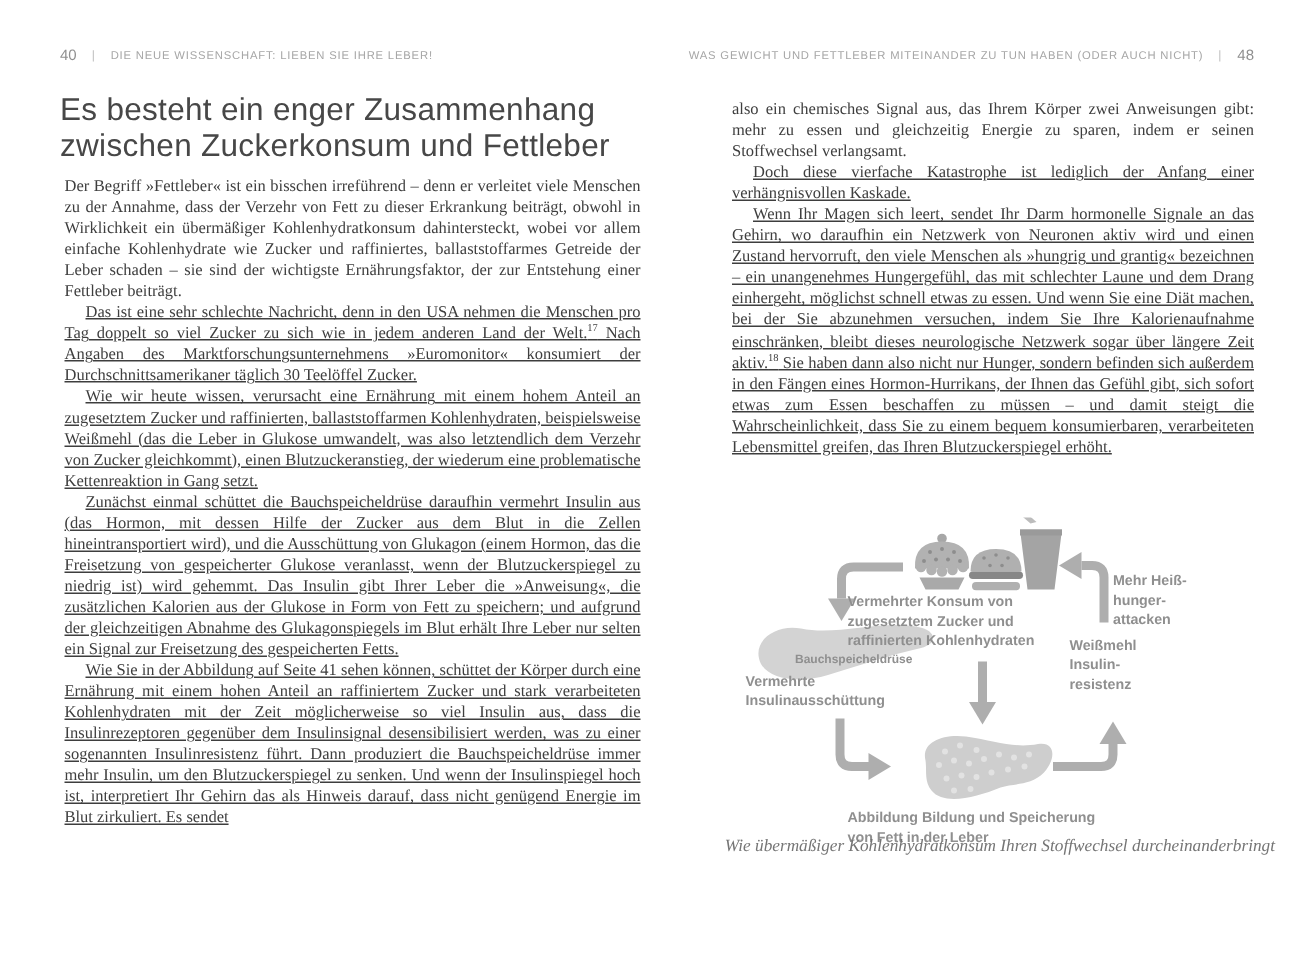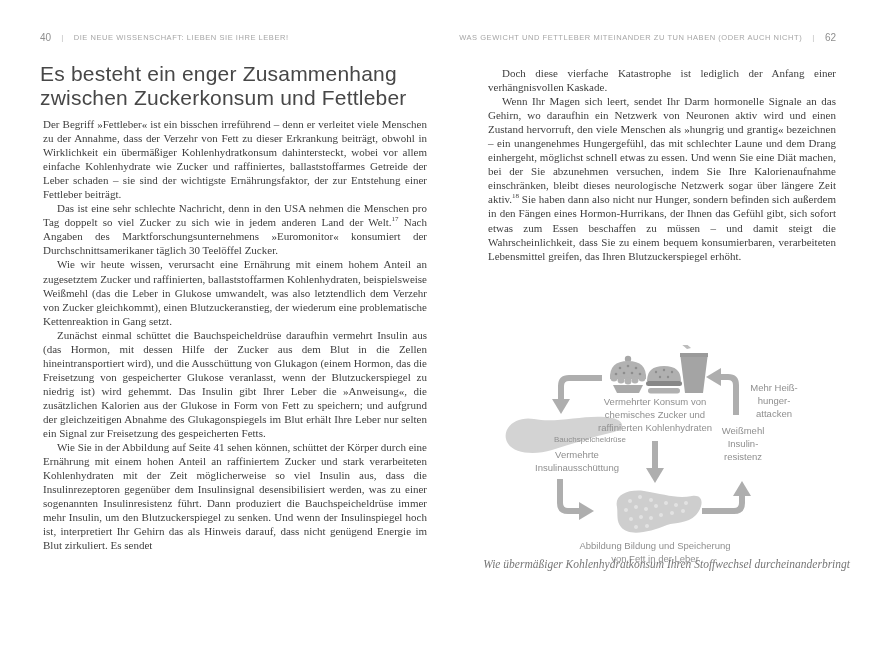--- a/index.html
+++ b/index.html
@@ -49,34 +49,35 @@
   .bodycol {
     position: absolute;
     font-size: 11px;
     line-height: 14.05px;
     text-align: justify;
     color: #3e3e3e;
   }
   .body-left  { left: 24px;  top: 117px; width: 384px; margin-left: 19px; }
   .body-right { left: 488px; top: 66px;  width: 348px; }
   .bodycol p { margin: 0; }
-  .bodycol p.indent { text-indent: 14px; }
+  .bodycol p.indent { text-indent: 14px; text-decoration: underline; }
   sup { font-size: 7px; line-height: 0; vertical-align: super; }
 
   
   .diagram { position: absolute; left: 480px; top: 345px; width: 370px; height: 240px; }
   .diagram svg { position: absolute; left: 0; top: 0; }
   .dlabel {
     position: absolute;
     font-family: "Liberation Sans", sans-serif;
     font-size: 9.5px;
     line-height: 13px;
     color: #8f8f8f;
-    text-align: center;
+    text-align: left;
     white-space: pre-line;
+    font-weight: bold;
   }
   .dlabel.small { font-size: 8px; line-height: 10px; }
 
   .caption {
     position: absolute;
     left: 480px; top: 558px; width: 370px;
     text-align: right;
     font-style: italic;
     font-size: 11.5px;
     color: #757575;
@@ -85,33 +86,34 @@
 </head>
 <body>
 
 <div class="spread">
 
   <div class="running-head rh-left">
     <span class="pageno">40</span><span class="divider">|</span><span>DIE NEUE WISSENSCHAFT: LIEBEN SIE IHRE LEBER!</span>
   </div>
 
   <div class="running-head rh-right">
-    <span>WAS GEWICHT UND FETTLEBER MITEINANDER ZU TUN HABEN (ODER AUCH NICHT)</span><span class="divider">|</span><span class="pageno">62</span>
+    <span>WAS GEWICHT UND FETTLEBER MITEINANDER ZU TUN HABEN (ODER AUCH NICHT)</span><span class="divider">|</span><span class="pageno">48</span>
   </div>
 
   <h1 class="heading">Es besteht ein enger Zusammenhang zwischen Zuckerkonsum und Fettleber</h1>
   <div class="bodycol body-left">
       <p>Der Begriff »Fettleber« ist ein bisschen irreführend – denn er verleitet viele Menschen zu der Annahme, dass der Verzehr von Fett zu dieser Erkrankung beiträgt, obwohl in Wirklichkeit ein übermäßiger Kohlenhydratkonsum dahintersteckt, wobei vor allem einfache Kohlenhydrate wie Zucker und raffiniertes, ballaststoffarmes Getreide der Leber schaden – sie sind der wichtigste Ernährungsfaktor, der zur Entstehung einer Fettleber beiträgt.</p>
       <p class="indent">Das ist eine sehr schlechte Nachricht, denn in den USA nehmen die Menschen pro Tag doppelt so viel Zucker zu sich wie in jedem anderen Land der Welt.<sup>17</sup> Nach Angaben des Marktforschungsunternehmens »Euromonitor« konsumiert der Durchschnittsamerikaner täglich 30 Teelöffel Zucker.</p>
       <p class="indent">Wie wir heute wissen, verursacht eine Ernährung mit einem hohem Anteil an zugesetztem Zucker und raffinierten, ballaststoffarmen Kohlenhydraten, beispielsweise Weißmehl (das die Leber in Glukose umwandelt, was also letztendlich dem Verzehr von Zucker gleichkommt), einen Blutzuckeranstieg, der wiederum eine problematische Kettenreaktion in Gang setzt.</p>
       <p class="indent">Zunächst einmal schüttet die Bauchspeicheldrüse daraufhin vermehrt Insulin aus (das Hormon, mit dessen Hilfe der Zucker aus dem Blut in die Zellen hineintransportiert wird), und die Ausschüttung von Glukagon (einem Hormon, das die Freisetzung von gespeicherter Glukose veranlasst, wenn der Blutzuckerspiegel zu niedrig ist) wird gehemmt. Das Insulin gibt Ihrer Leber die »Anweisung«, die zusätzlichen Kalorien aus der Glukose in Form von Fett zu speichern; und aufgrund der gleichzeitigen Abnahme des Glukagonspiegels im Blut erhält Ihre Leber nur selten ein Signal zur Freisetzung des gespeicherten Fetts.</p>
       <p class="indent">Wie Sie in der Abbildung auf Seite 41 sehen können, schüttet der Körper durch eine Ernährung mit einem hohen Anteil an raffiniertem Zucker und stark verarbeiteten Kohlenhydraten mit der Zeit möglicherweise so viel Insulin aus, dass die Insulinrezeptoren gegenüber dem Insulinsignal desensibilisiert werden, was zu einer sogenannten Insulinresistenz führt. Dann produziert die Bauchspeicheldrüse immer mehr Insulin, um den Blutzuckerspiegel zu senken. Und wenn der Insulinspiegel hoch ist, interpretiert Ihr Gehirn das als Hinweis darauf, dass nicht genügend Energie im Blut zirkuliert. Es sendet</p>
     </div>
 
   <div class="bodycol body-right">
+      <p>also ein chemisches Signal aus, das Ihrem Körper zwei Anweisungen gibt: mehr zu essen und gleichzeitig Energie zu sparen, indem er seinen Stoffwechsel verlangsamt.</p>
       <p class="indent">Doch diese vierfache Katastrophe ist lediglich der Anfang einer verhängnisvollen Kaskade.</p>
       <p class="indent">Wenn Ihr Magen sich leert, sendet Ihr Darm hormonelle Signale an das Gehirn, wo daraufhin ein Netzwerk von Neuronen aktiv wird und einen Zustand hervorruft, den viele Menschen als »hungrig und grantig« bezeichnen – ein unangenehmes Hungergefühl, das mit schlechter Laune und dem Drang einhergeht, möglichst schnell etwas zu essen. Und wenn Sie eine Diät machen, bei der Sie abzunehmen versuchen, indem Sie Ihre Kalorienaufnahme einschränken, bleibt dieses neurologische Netzwerk sogar über längere Zeit aktiv.<sup>18</sup> Sie haben dann also nicht nur Hunger, sondern befinden sich außerdem in den Fängen eines Hormon-Hurrikans, der Ihnen das Gefühl gibt, sich sofort etwas zum Essen beschaffen zu müssen – und damit steigt die Wahrscheinlichkeit, dass Sie zu einem bequem konsumierbaren, verarbeiteten Lebensmittel greifen, das Ihren Blutzuckerspiegel erhöht.</p>
     </div>
 
   <div class="diagram">
     <svg width="370" height="240" viewBox="0 0 370 240">
 
       <g stroke="#aeaeae" stroke-width="6" fill="none">
         <path d="M 122,33 H 89 Q 81,33 81,41 V 54"></path>
       </g>
@@ -199,21 +201,21 @@
             <circle cx="181" cy="170" r="2"></circle>
             <circle cx="192" cy="168" r="2"></circle>
           <circle cx="203" cy="166" r="2"></circle>
             <circle cx="156" cy="182" r="2"></circle>
             <circle cx="167" cy="181" r="2"></circle>
         </g>
       </g>
     </svg>
 
     <div class="dlabel" style="left:85px; top:50px; width:180px;">Vermehrter Konsum von
-chemisches Zucker und
+zugesetztem Zucker und
 raffinierten Kohlenhydraten</div>
     <div class="dlabel small" style="left:50px; top:90px; width:120px;">Bauchspeicheldrüse</div>
     <div class="dlabel" style="left:17px; top:103px; width:160px;">Vermehrte
 Insulinausschüttung</div>
     <div class="dlabel" style="left:262px; top:36px; width:64px;">Mehr Heiß-
 hunger-
 attacken</div>
     <div class="dlabel" style="left:233px; top:79px; width:60px;">Weißmehl
 Insulin-
 resistenz</div>

